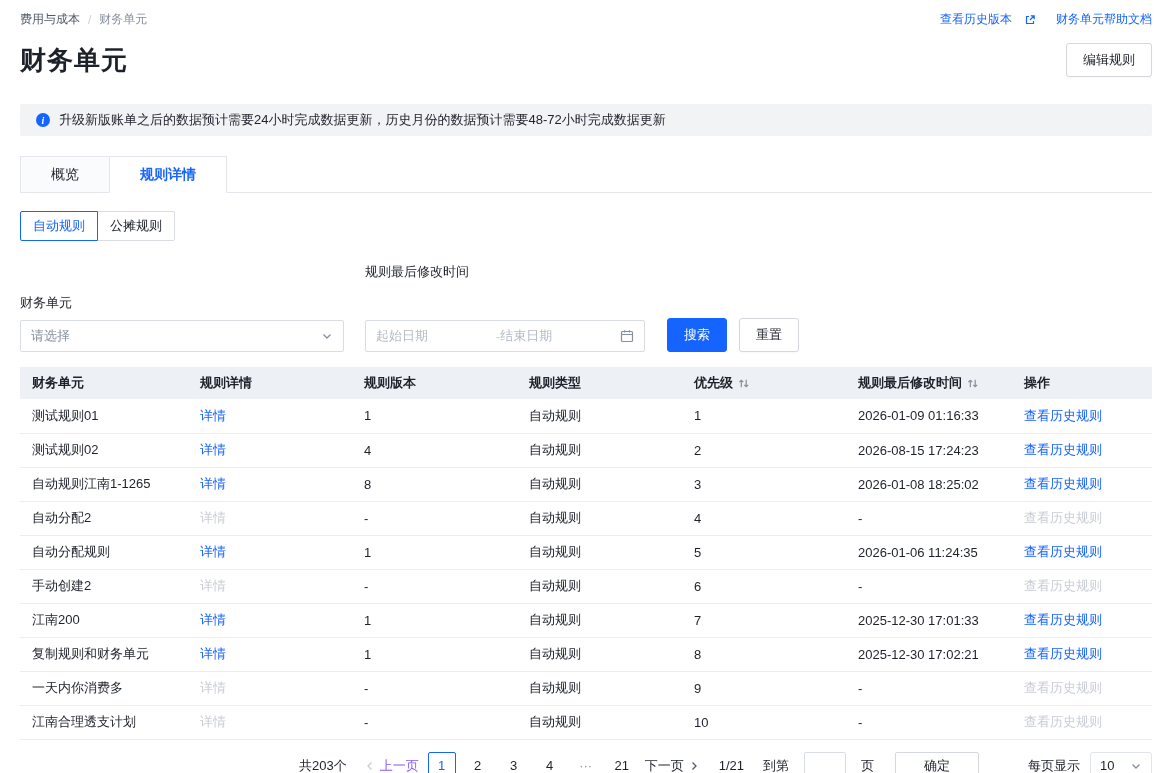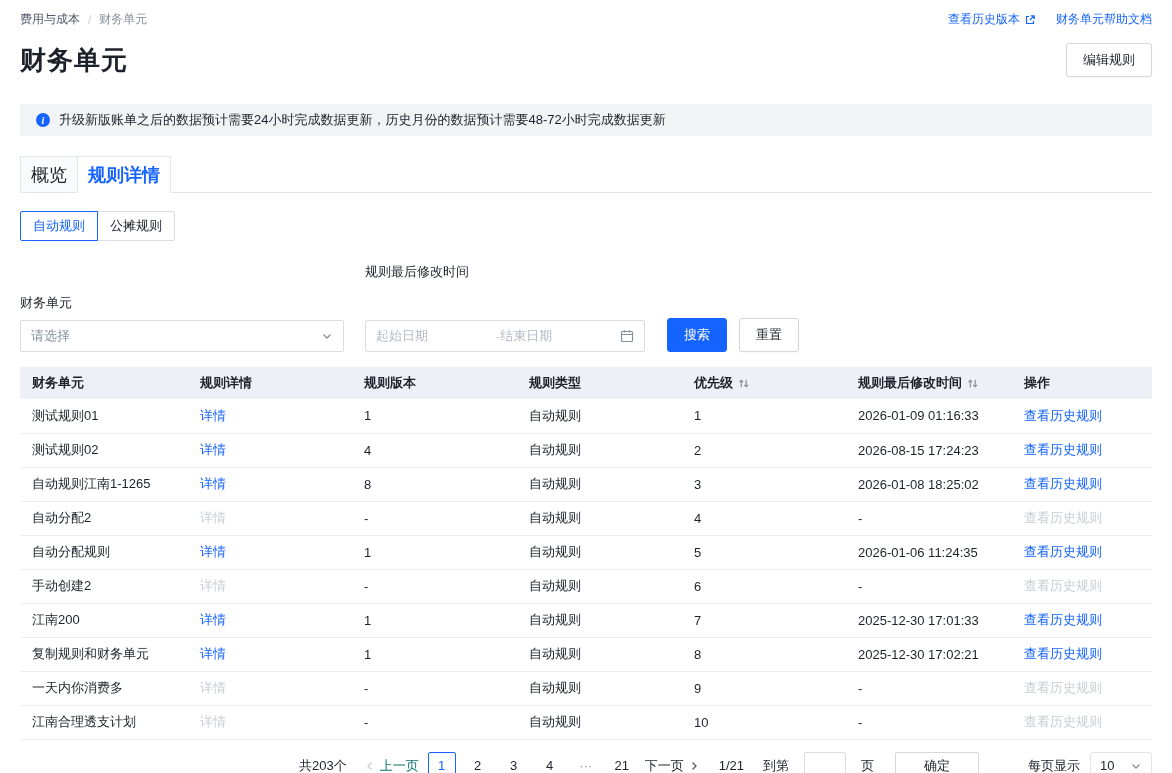--- a/index.html
+++ b/index.html
@@ -9,40 +9,40 @@
     background:#ffffff; color:#1d2129; overflow:hidden; font-size:13px;
   }
   .page { padding:0 20px; }
 
   
   .topbar { display:flex; justify-content:space-between; align-items:center; padding-top:11px; font-size:12px; }
   .breadcrumb { display:flex; align-items:center; gap:8px; color:#4e5969; }
   .breadcrumb .crumb-current { color:#86909c; }
   .breadcrumb .sep { color:#c9cdd4; }
   .toplinks { display:flex; align-items:center; gap:20px; }
-  .toplinks a { color:#1664ff; text-decoration:none; display:inline-flex; align-items:center; gap:4px; cursor:pointer; }
+  .toplinks a { color:#1664ff; text-decoration:none; display:inline-flex; align-items:center; gap:12px; cursor:pointer; }
 
   
   .title-row { margin-top:14px; display:flex; justify-content:space-between; align-items:center; height:36px; }
   .page-title { font-size:26px; font-weight:700; color:#1d2129; letter-spacing:1px; }
   .btn { display:inline-flex; align-items:center; justify-content:center; height:32px; padding:16px 16px;
          background:#fff; border:1px solid #d4d7dd; border-radius:3px; font-size:13px; color:#1d2129;
          cursor:pointer; box-shadow:0 1px 2px rgba(0,0,0,0.03); }
   .btn-primary { background:#1664ff; border-color:#1664ff; color:#fff; box-shadow:none; }
 
   
   .notice { margin-top:26px; height:32px; display:flex; align-items:center; gap:9px; padding:0 16px;
             background:#f2f3f5; border-radius:2px; font-size:13px; color:#1d2129; }
   .info-dot { width:14px; height:14px; border-radius:50%; background:#1664ff; color:#fff; font-size:10px;
               font-weight:700; display:inline-flex; align-items:center; justify-content:center; flex:0 0 auto;
               font-family:"Liberation Serif","DejaVu Serif",serif; font-style:italic; }
 
   
   .tabbar { margin-top:20px; display:flex; border-bottom:1px solid #e5e6eb; }
-  .tab { height:37px; padding:0 10px; display:inline-flex; align-items:center; font-size:18px;
+  .tab { height:37px; padding:0 30px; display:inline-flex; align-items:center; font-size:14px;
          background:#fafbfc; border:1px solid #e5e6eb; margin-bottom:-1px; cursor:pointer; color:#1d2129; }
   .tab + .tab { margin-left:-1px; }
   .tab.active { background:#fff; color:#1664ff; border-bottom-color:#fff; font-weight:700; }
 
   
   .segmented { margin-top:18px; display:inline-flex; }
   .seg-btn { height:30px; padding:0 12px; display:inline-flex; align-items:center; background:#fff;
              border:1px solid #d9dce3; font-size:13px; cursor:pointer; color:#1d2129; }
   .seg-btn:first-child { border-radius:2px 0 0 2px; }
   .seg-btn:last-child { border-radius:0 2px 2px 0; margin-left:-1px; }
@@ -67,21 +67,21 @@
   col.c1{width:168px} col.c2{width:164px} col.c3{width:165px} col.c4{width:165px} col.c5{width:164px} col.c6{width:166px}
   thead th { background:#edf0f5; height:32px; text-align:left; padding:0 12px; font-weight:700; color:#1d2129; }
   .th-inner { display:flex; align-items:center; gap:4px; }
   tbody td { height:34px; padding:0 12px; border-bottom:1px solid #eaedf1; color:#1d2129; }
   .link { color:#1664ff; cursor:pointer; }
   .link.disabled { color:#c9cdd4; cursor:default; }
 
   
   .pagination { margin-top:12px; display:flex; align-items:center; justify-content:flex-end; gap:9px; font-size:13px; }
   .pg-total { color:#1d2129; margin-right:8px; }
-  .pg-prev { display:inline-flex; align-items:center; gap:4px; color:#0f766e; cursor:default; }
+  .pg-prev { display:inline-flex; align-items:center; gap:4px; color:#8b5cf6; cursor:default; }
   .pg-prev .chev { color:#c9cdd4; display:inline-flex; }
   .pg-next { display:inline-flex; align-items:center; gap:4px; color:#1d2129; cursor:pointer; }
   .pg-next .chev { color:#4e5969; display:inline-flex; }
   .page-list { display:flex; align-items:center; gap:8px; }
   .page-item { min-width:28px; height:28px; display:inline-flex; align-items:center; justify-content:center;
                border-radius:2px; cursor:pointer; color:#1d2129; }
   .page-item.active { border:1px solid #1664ff; color:#1664ff; background:#fff; }
   .page-item.dots { color:#86909c; }
   .pg-ratio { margin:0 10px; }
   .goto-input { width:42px; height:28px; border:1px solid #d9dce3; border-radius:2px; margin:0 6px; padding:0 6px; font-size:13px; }

